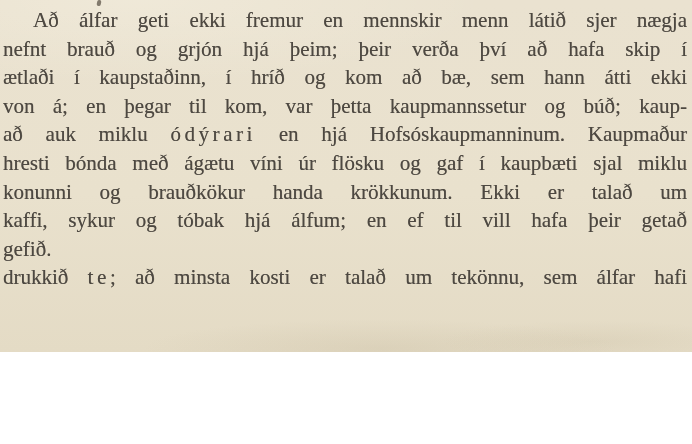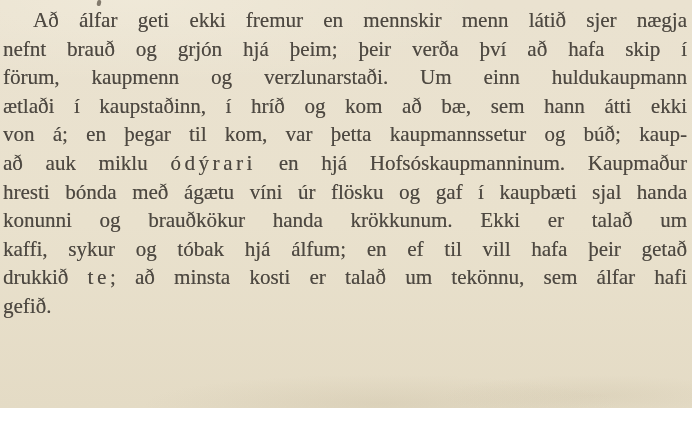--- a/index.html
+++ b/index.html
@@ -5,21 +5,21 @@
   html, body {
     margin: 0;
     padding: 0;
     width: 692px;
     height: 444px;
     overflow: hidden;
   }
   .page {
     position: relative;
     width: 692px;
-    height: 408px;
+    height: 352px;
     background:
       radial-gradient(ellipse 340px 42px at 55% 99%, rgba(183,170,140,0.20), transparent 70%),
       radial-gradient(ellipse 220px 30px at 86% 97%, rgba(183,170,140,0.16), transparent 70%),
       radial-gradient(ellipse 500px 120px at 20% 0%, rgba(255,252,240,0.25), transparent 70%),
       linear-gradient(180deg, #eae2d0 0%, #e9e1cd 55%, #e4dbc5 100%);
     font-family: "Liberation Serif", "DejaVu Serif", serif;
     color: #4d4841;
   }
   .paragraph {
     position: absolute;
@@ -62,23 +62,22 @@
   }
 </style>
 </head>
 <body>
 
 <div class="page" style="color: rgb(77, 72, 65);">
   <div class="artifact"></div>
   <div class="paragraph">
       <div class="line just indent"><span class="">Að álfar geti ekki fremur en mennskir menn látið sjer nægja</span></div>
       <div class="line just"><span class="">nefnt brauð og grjón hjá þeim; þeir verða því að hafa skip í</span></div>
-      <div class="line just"><span class="">förum, kaupmenn og verzlunarstaði. Um einn huldukaupmann</span></div>
       <div class="line just"><span class="">ætlaði í kaupstaðinn, í hríð og kom að bæ, sem hann átti ekki</span></div>
       <div class="line just"><span class="">von á; en þegar til kom, var þetta kaupmannssetur og búð; kaup-</span></div>
       <div class="line just"><span class="">að auk miklu </span><span class="sp">ódýrari</span><span class=""> en hjá Hofsóskaupmanninum. Kaupmaður</span></div>
-      <div class="line just"><span class="">hresti bónda með ágætu víni úr flösku og gaf í kaupbæti sjal handa</span></div>
+      <div class="line just"><span class="">hresti bónda með ágætu víni úr flösku og gaf í kaupbæti sjal miklu</span></div>
       <div class="line just"><span class="">konunni og brauðkökur handa krökkunum. Ekki er talað um</span></div>
       <div class="line just"><span class="">kaffi, sykur og tóbak hjá álfum; en ef til vill hafa þeir getað</span></div>
+      <div class="line plain"><span class="">gefið.</span></div>
       <div class="line just"><span class="">drukkið </span><span class="sp">te</span><span class="">; að minsta kosti er talað um tekönnu, sem álfar hafi</span></div>
-      <div class="line plain"><span class="">gefið.</span></div>
     </div>
 </div>
 
 </body></html>

